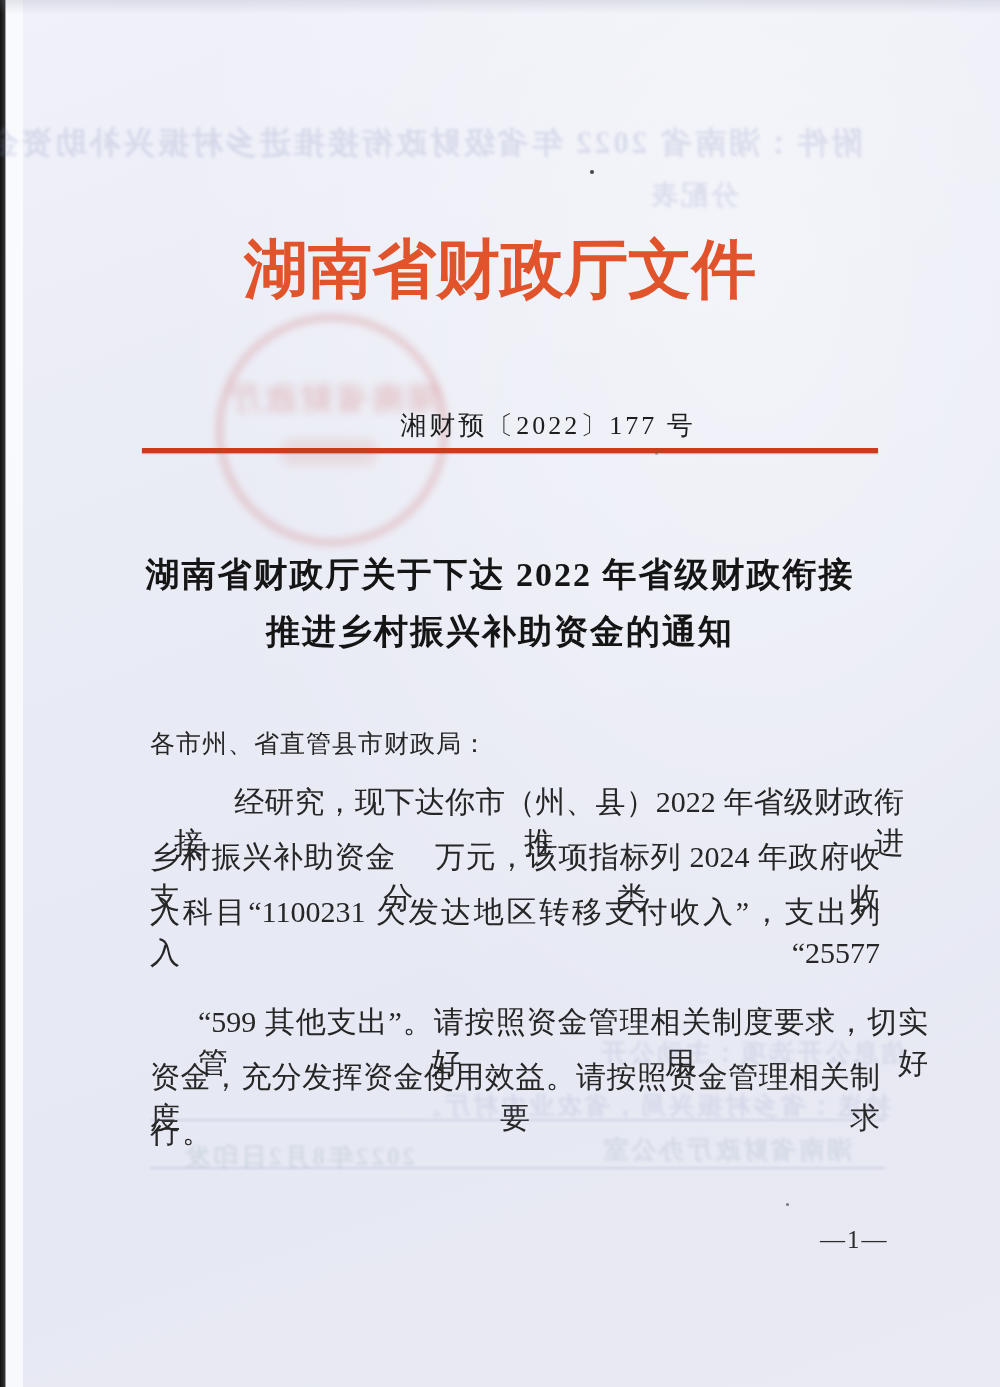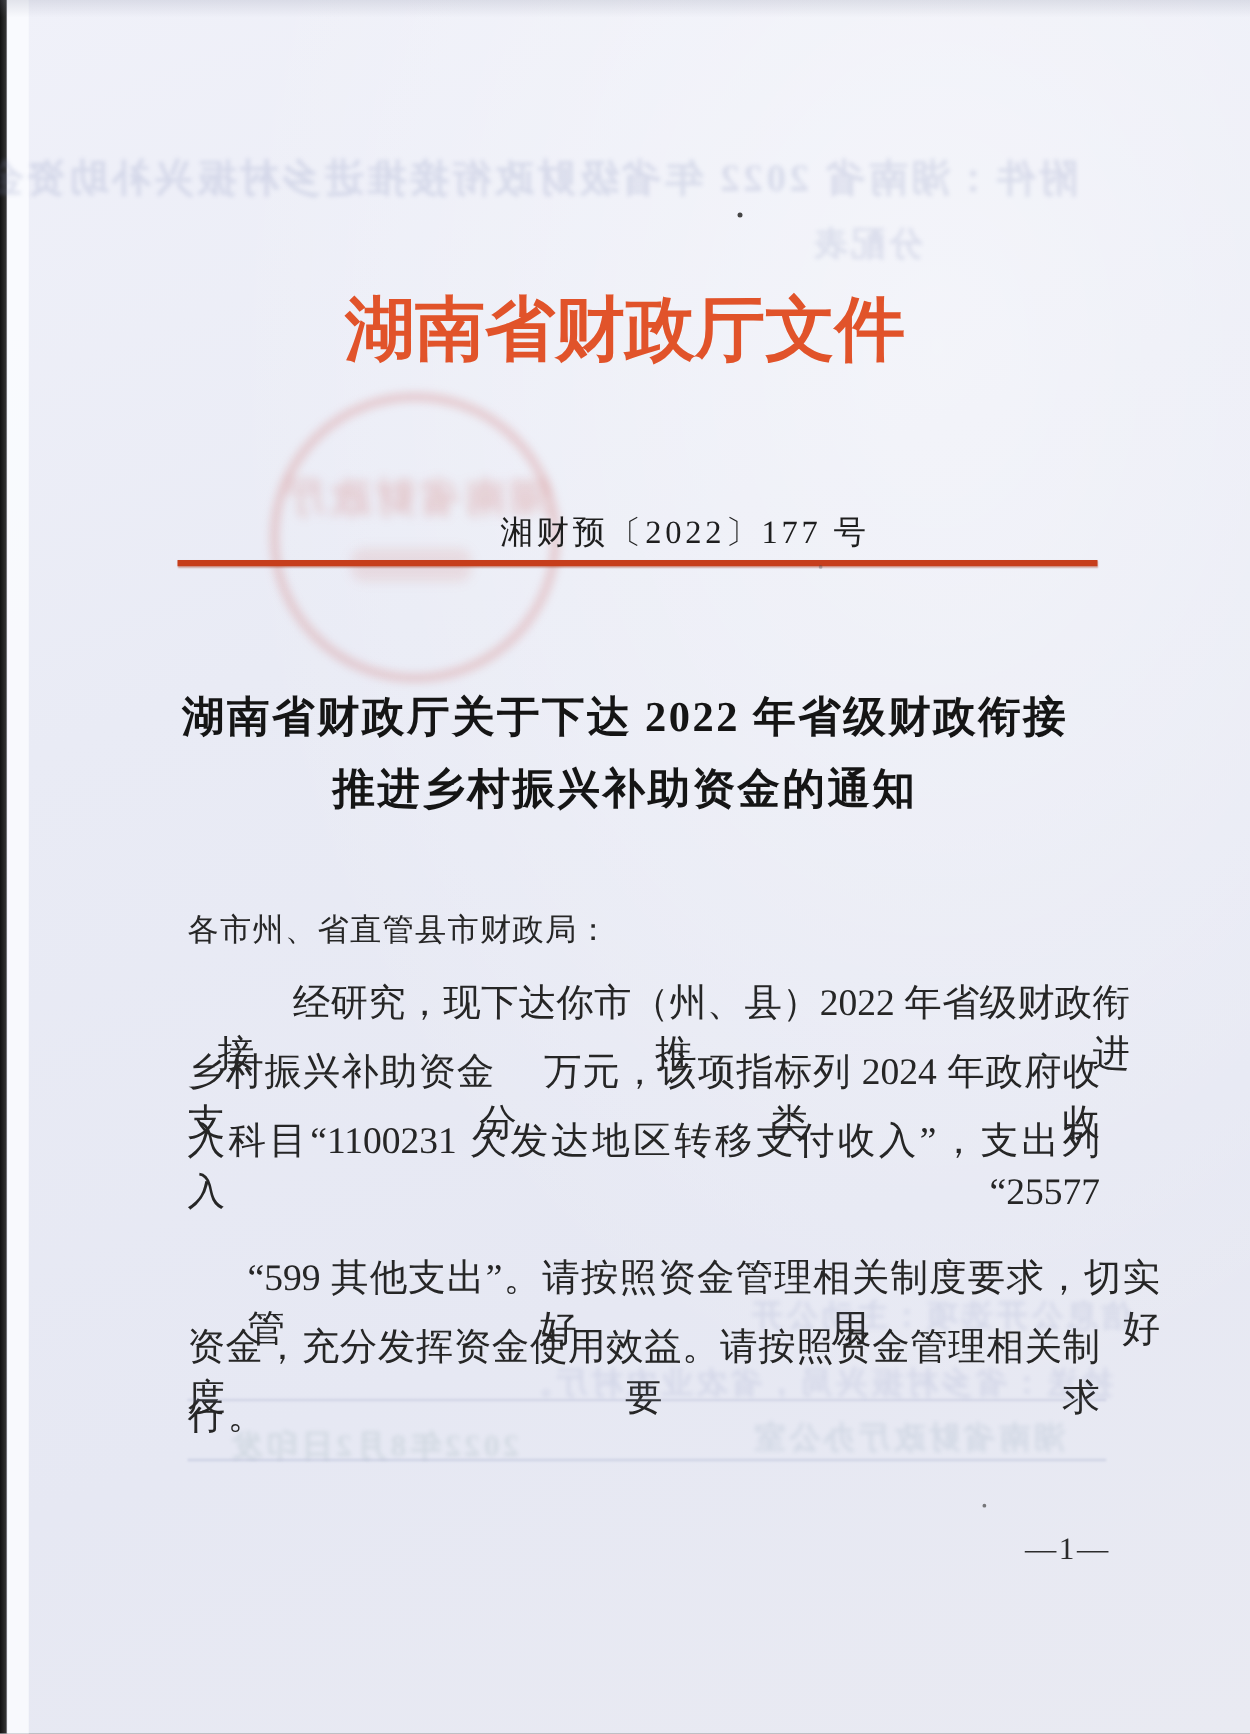--- a/index.html
+++ b/index.html
@@ -56,21 +56,21 @@
   }
   .seal-text{
     position:absolute;left:0;right:0;top:56px;
     text-align:center;font-size:32px;letter-spacing:4px;font-weight:bold;
     color:rgba(200,85,80,.28);transform:scaleX(-1);filter:blur(2px);
   }
 
   .org-header{
     position:absolute;left:0;top:226px;width:100%;
     text-align:center;
-    font-size:56px;font-weight:bold;
+    font-size:64px;font-weight:bold;
     letter-spacing:0px;
     color:var(--header-red,#e1532a);
     white-space:nowrap;
   }
   .doc-number{
     position:absolute;left:16px;top:408px;width:100%;
     text-align:center;font-size:26px;letter-spacing:3px;color:#1e1e1e;margin-left:32px;
   }
   .red-rule{
     position:absolute;left:142px;top:448px;width:736px;height:5px;

